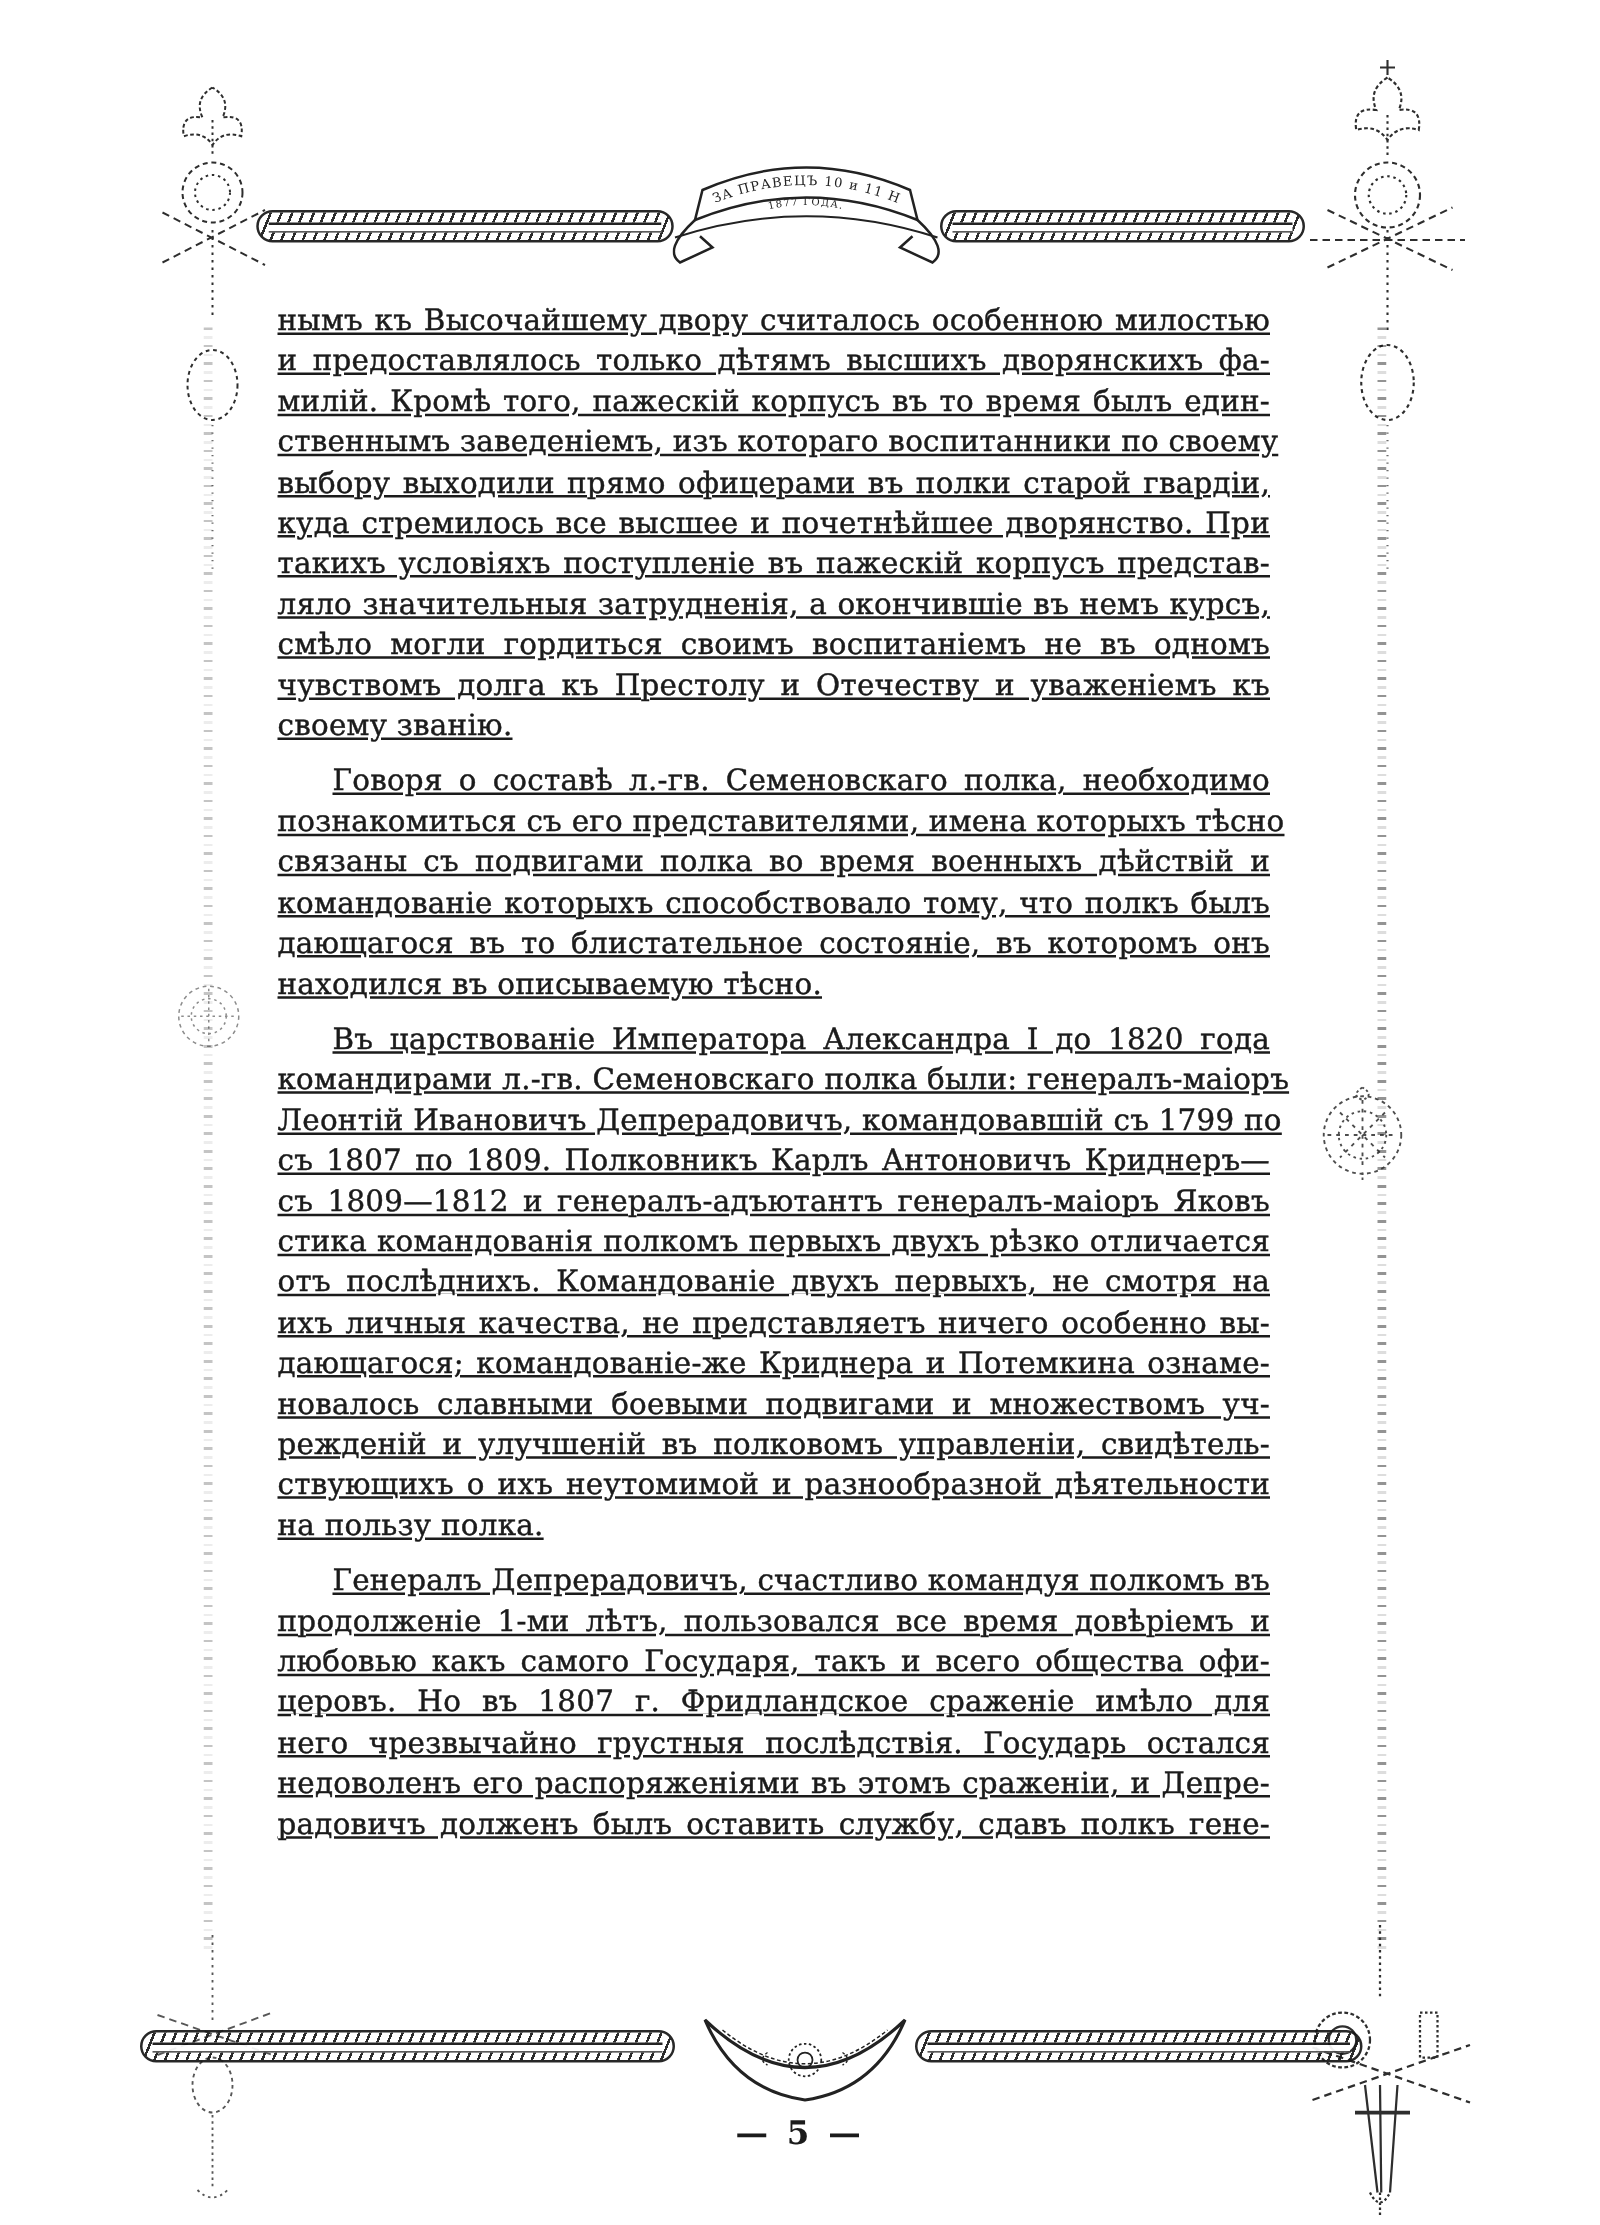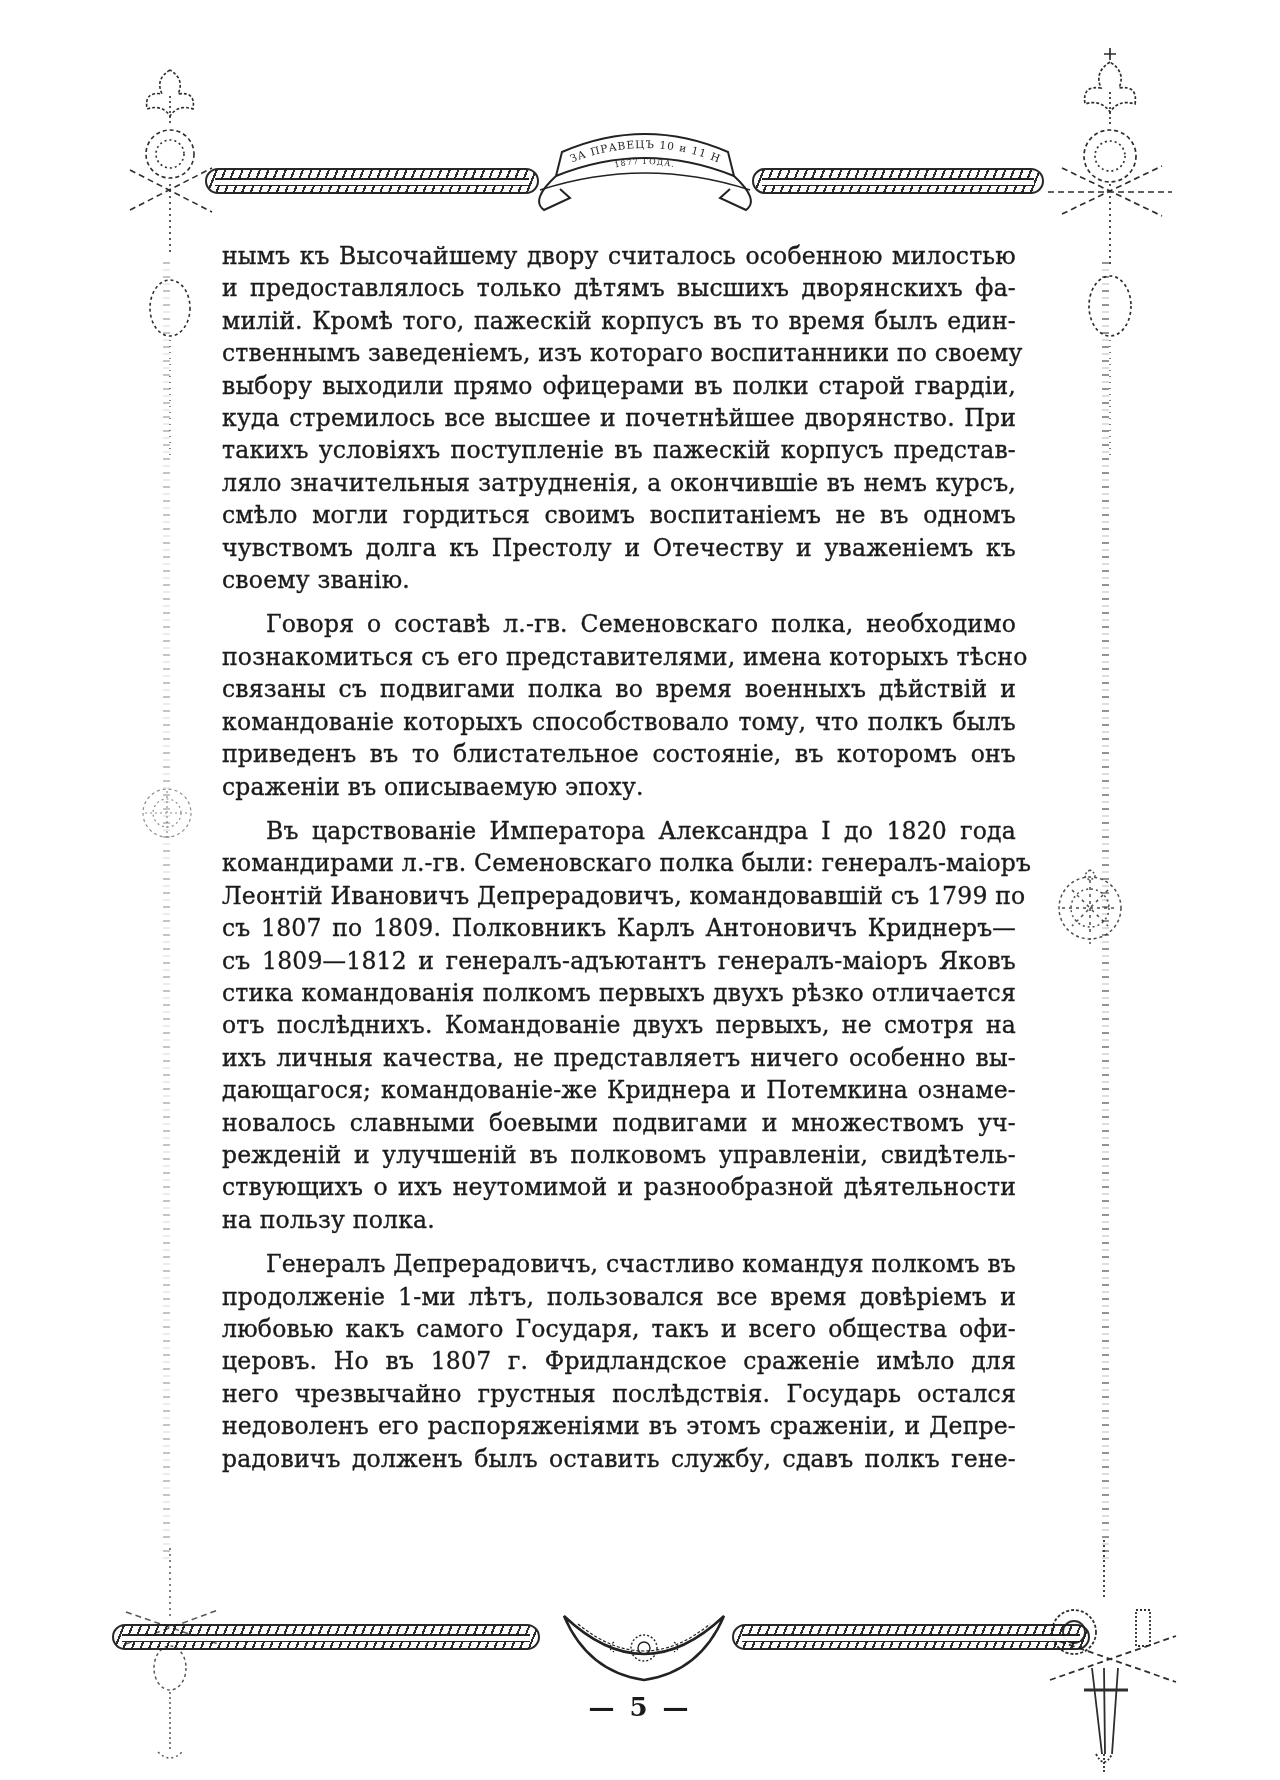--- a/index.html
+++ b/index.html
@@ -8,21 +8,21 @@
     background:var(--paper,#ffffff);overflow:hidden;
     font-family:"DejaVu Serif","Liberation Serif",serif;
     color:var(--ink,#1b1b1b);
   }
   
   .text-block{
     position:absolute;left:222px;top:240px;width:794px;
     font-size:23.5px;line-height:32.4px;letter-spacing:.2px;
     -webkit-text-stroke:.35px var(--ink,#1b1b1b);
   }
-  .line{text-align:justify;text-align-last:justify;white-space:nowrap;}
+  .line{text-align:justify;text-align-last:justify;white-space:nowrap;text-decoration:underline;}
   .line.noj{text-align-last:left;}
   .line.indent{padding-left:44px;margin-top:12px;}
   
   .bar{
     position:absolute;height:26px;border:2px solid #161616;border-radius:13px;
     background:repeating-linear-gradient(112deg,#1a1a1a 0 2px,transparent 2px 8px);
     box-sizing:border-box;opacity:.92;
   }
   .bar .core{
     position:absolute;left:8px;right:8px;top:50%;height:5px;margin-top:-3px;
@@ -166,22 +166,22 @@
       <div class="line">куда стремилось все высшее и почетнѣйшее дворянство. При</div>
       <div class="line">такихъ условіяхъ поступленіе въ пажескій корпусъ представ-</div>
       <div class="line">ляло значительныя затрудненія, а окончившіе въ немъ курсъ,</div>
       <div class="line">смѣло могли гордиться своимъ воспитаніемъ не въ одномъ</div>
       <div class="line">чувствомъ долга къ Престолу и Отечеству и уваженіемъ къ</div>
       <div class="line noj">своему званію.</div>
       <div class="line indent">Говоря о составѣ л.-гв. Семеновскаго полка, необходимо</div>
       <div class="line">познакомиться съ его представителями, имена которыхъ тѣсно</div>
       <div class="line">связаны съ подвигами полка во время военныхъ дѣйствій и</div>
       <div class="line">командованіе которыхъ способствовало тому, что полкъ былъ</div>
-      <div class="line">приведенъ въ то блистательное состояніе, въ которомъ онъ</div>
-      <div class="line noj">сраженіи въ описываемую эпоху.</div>
+      <div class="line">дающагося въ то блистательное состояніе, въ которомъ онъ</div>
+      <div class="line noj">находился въ описываемую тѣсно.</div>
       <div class="line indent">Въ царствованіе Императора Александра I до 1820 года</div>
       <div class="line">командирами л.-гв. Семеновскаго полка были: генералъ-маіоръ</div>
       <div class="line">Леонтій Ивановичъ Депрерадовичъ, командовавшій съ 1799 по</div>
       <div class="line">съ 1807 по 1809. Полковникъ Карлъ Антоновичъ Криднеръ—</div>
       <div class="line">съ 1809—1812 и генералъ-адъютантъ генералъ-маіоръ Яковъ</div>
       <div class="line">стика командованія полкомъ первыхъ двухъ рѣзко отличается</div>
       <div class="line">отъ послѣднихъ. Командованіе двухъ первыхъ, не смотря на</div>
       <div class="line">ихъ личныя качества, не представляетъ ничего особенно вы-</div>
       <div class="line">дающагося; командованіе-же Криднера и Потемкина ознаме-</div>
       <div class="line">новалось славными боевыми подвигами и множествомъ уч-</div>

